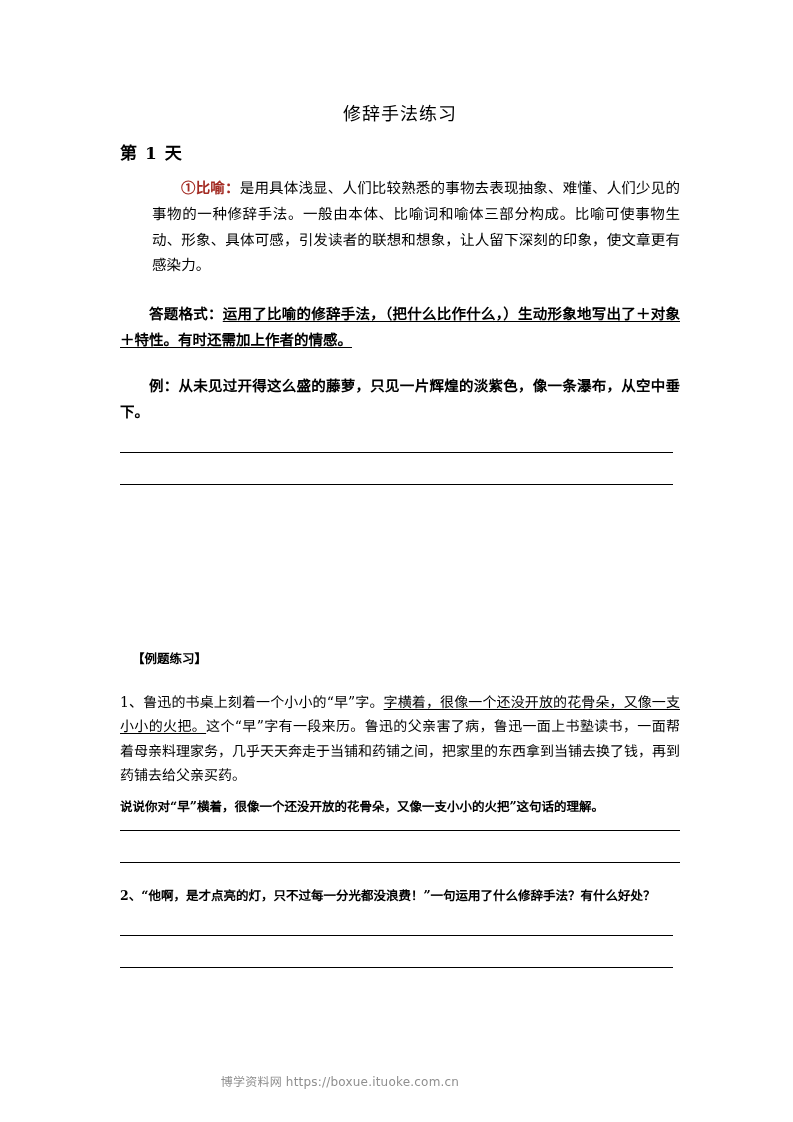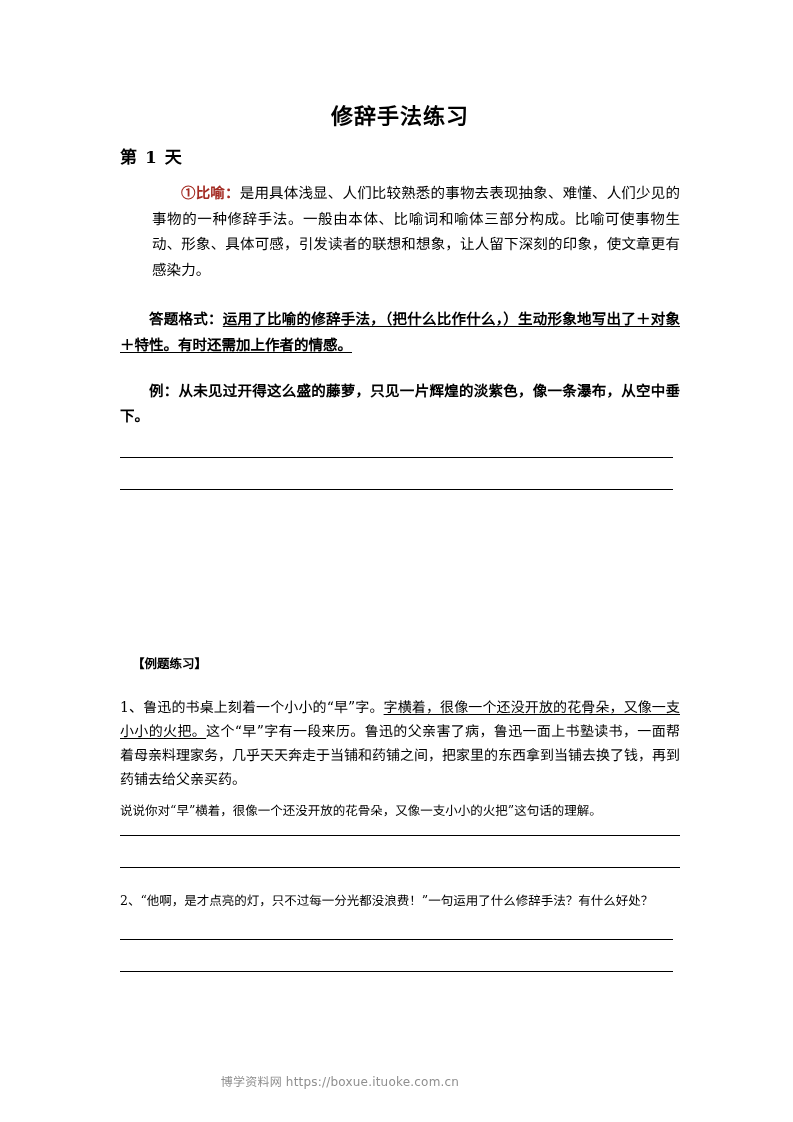--- a/index.html
+++ b/index.html
@@ -23,22 +23,22 @@
   .content {
     position: absolute;
     left: 120px;
     top: 0;
     width: 560px;
   }
 
   
   .doc-title {
     text-align: center;
-    font-size: 22px;
-    font-weight: bold;
+    font-size: 18px;
+    font-weight: normal;
     letter-spacing: 1px;
     margin: 0;
     padding-top: 103px;
     line-height: 1.2;
     font-family: "DejaVu Serif", "Liberation Serif", serif;
   }
   .doc-subtitle {
     text-align: left;
     font-size: 17px;
     font-weight: bold;
@@ -131,21 +131,21 @@
     text-align: justify;
     text-justify: inter-ideograph;
   }
   .ex-para .u {
     text-decoration: underline;
     text-decoration-thickness: 1px;
     text-underline-offset: 2px;
   }
   .ex-question {
     font-size: 12.5px;
-    font-weight: normal;
+    font-weight: bold;
     line-height: 1.72;
     margin: 0;
     text-align: justify;
     text-justify: inter-ideograph;
   }
 
   
   .footer {
     position: absolute;
     left: 0;

